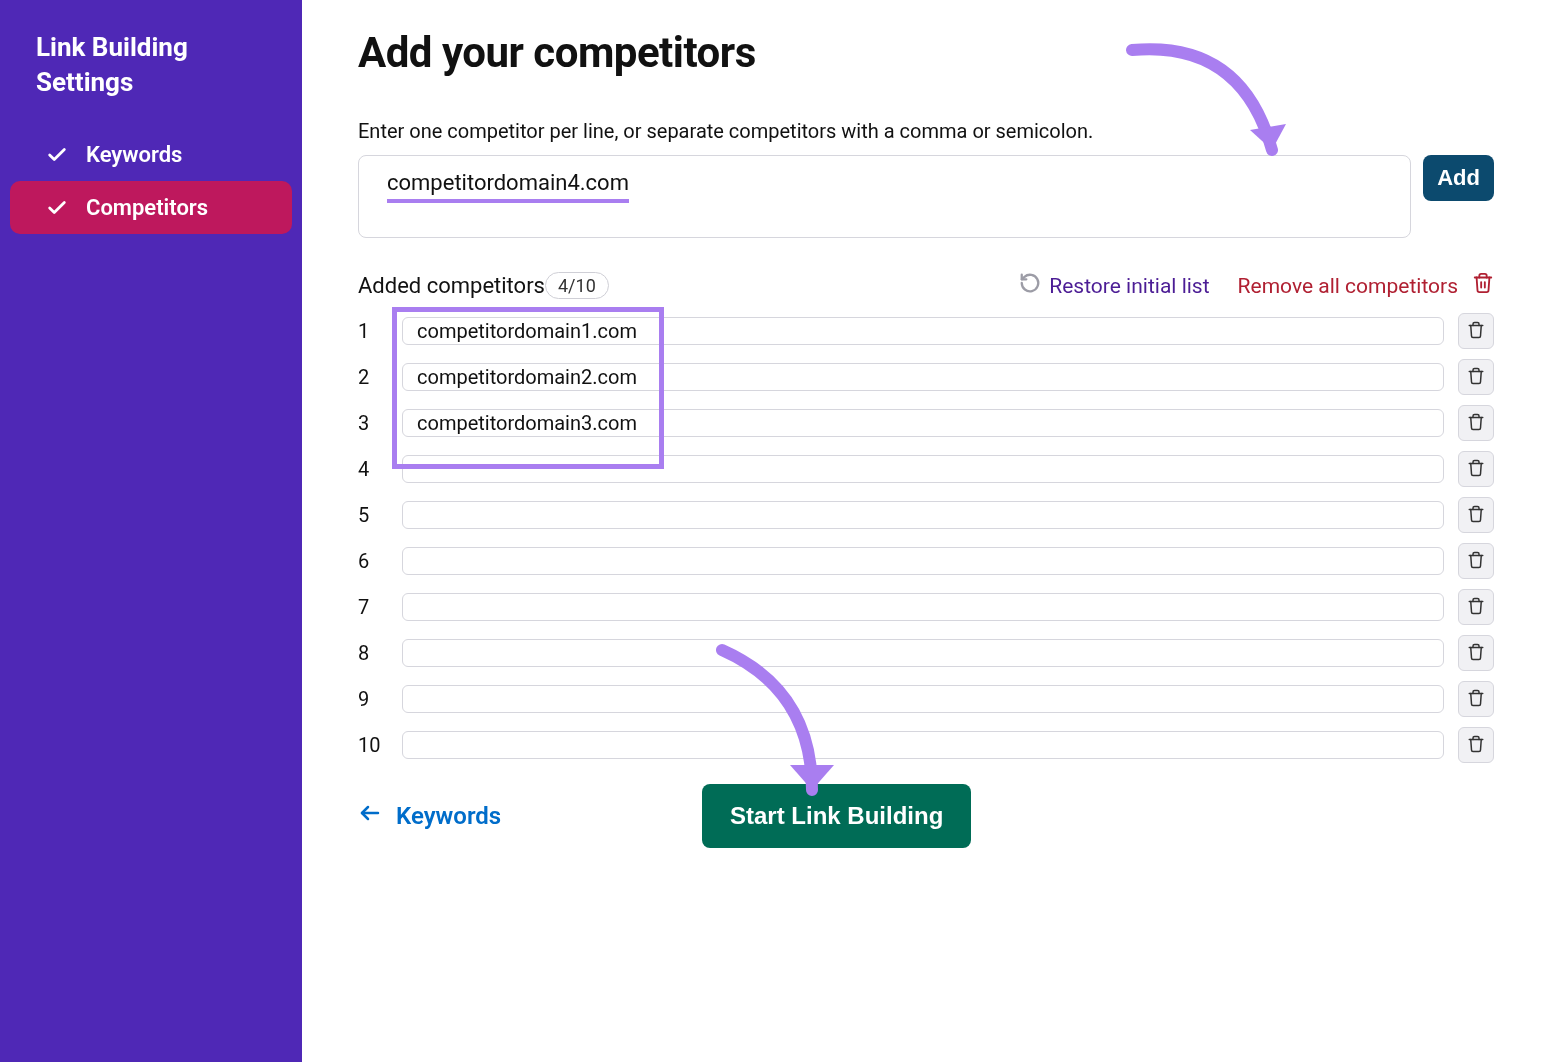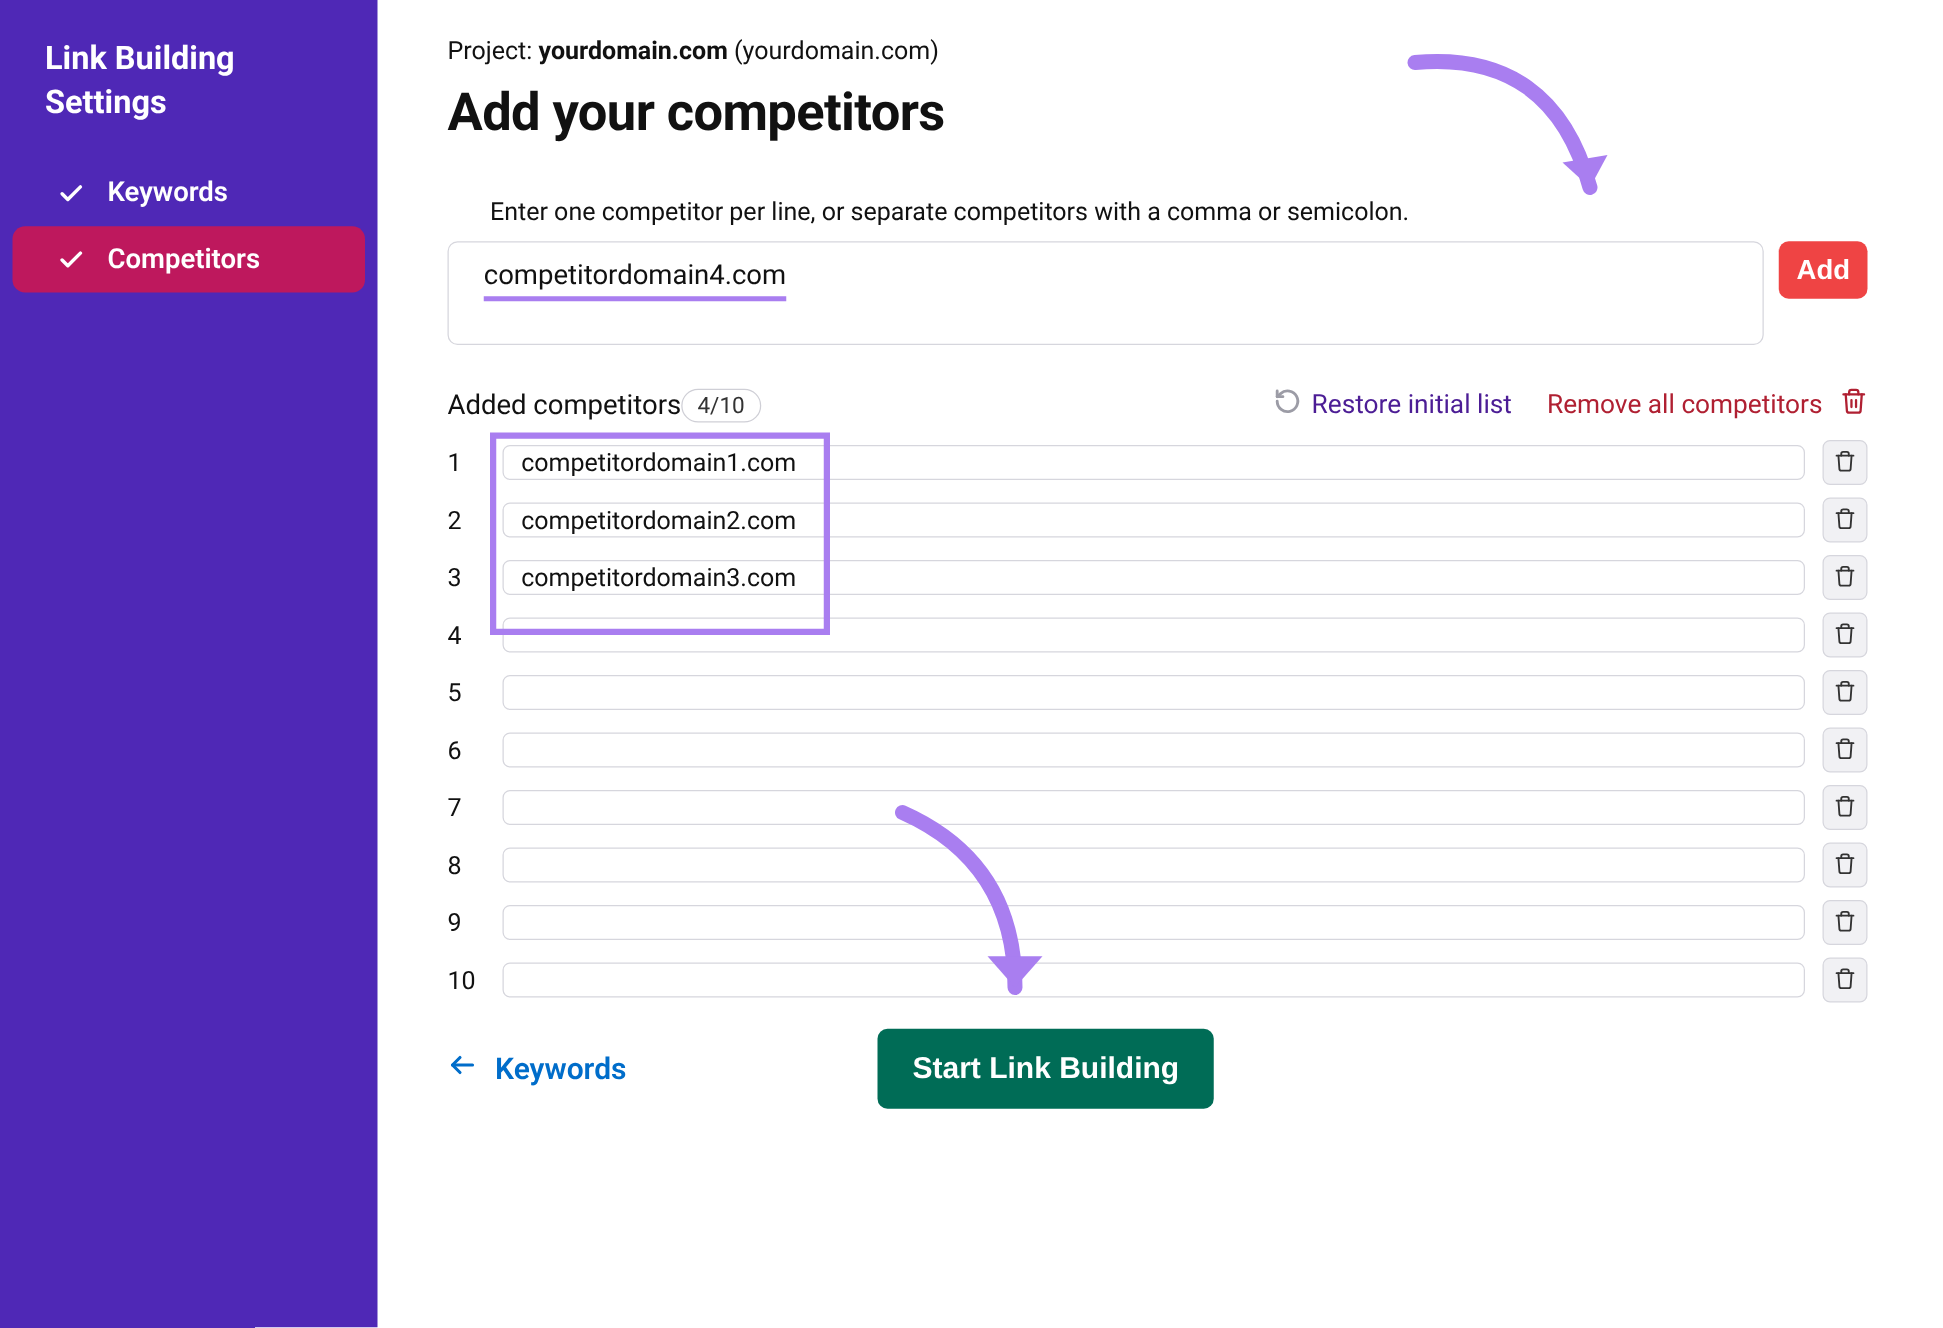--- a/index.html
+++ b/index.html
@@ -54,21 +54,20 @@
   .page-title {
     font-size: 42px;
     font-weight: 700;
     letter-spacing: -0.5px;
     margin-bottom: 42px;
   }
   .instructions {
     font-size: 20px;
     color: #111;
     margin-bottom: 12px;
-    margin-left: 34px;
   }
   .input-row {
     display: flex;
     gap: 12px;
     align-items: flex-start;
     margin-bottom: 34px;
   }
   .competitor-textarea {
     flex: 1;
     border: 1px solid #d6d6dd;
@@ -77,21 +76,21 @@
     font-size: 22px;
     background: #fff;
     position: relative;
   }
   .competitor-text {
     display: inline-block;
     border-bottom: 4px solid #a97ef0;
     padding-bottom: 4px;
   }
   .add-btn {
-    background: #ef4444;
+    background: #0c4a6e;
     color: #fff;
     border: none;
     border-radius: 8px;
     padding: 10px 14px;
     font-size: 22px;
     font-weight: 600;
     cursor: pointer;
   }
   .added-header {
     display: flex;
@@ -233,23 +232,20 @@
       <svg viewBox="0 0 24 24" fill="none" stroke="#fff" stroke-width="3" stroke-linecap="round" stroke-linejoin="round">
           <polyline points="4 12 9 17 20 6"></polyline>
         </svg>
     </span>
     <span>Competitors</span>
   </div>
 </aside>
 
 <main class="main">
 
-  <div class="project-line">
-    <span>Project: </span><b>yourdomain.com</b><span> (yourdomain.com)</span>
-  </div>
 
   <h1 class="page-title">Add your competitors</h1>
 
   <div class="instructions">Enter one competitor per line, or separate competitors with a comma or semicolon.</div>
 
   <div class="input-row">
     <div class="competitor-textarea">
       <span class="competitor-text">competitordomain4.com</span>
     </div>
     <button class="add-btn">Add</button>

